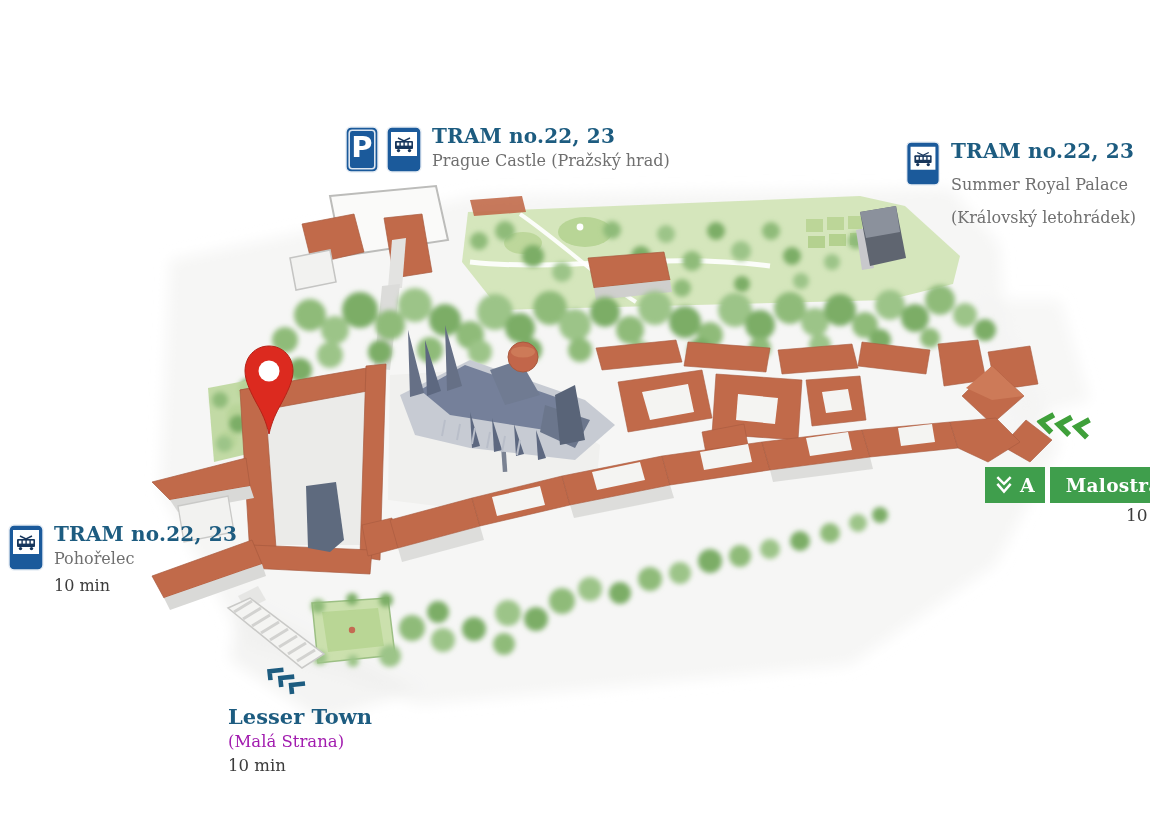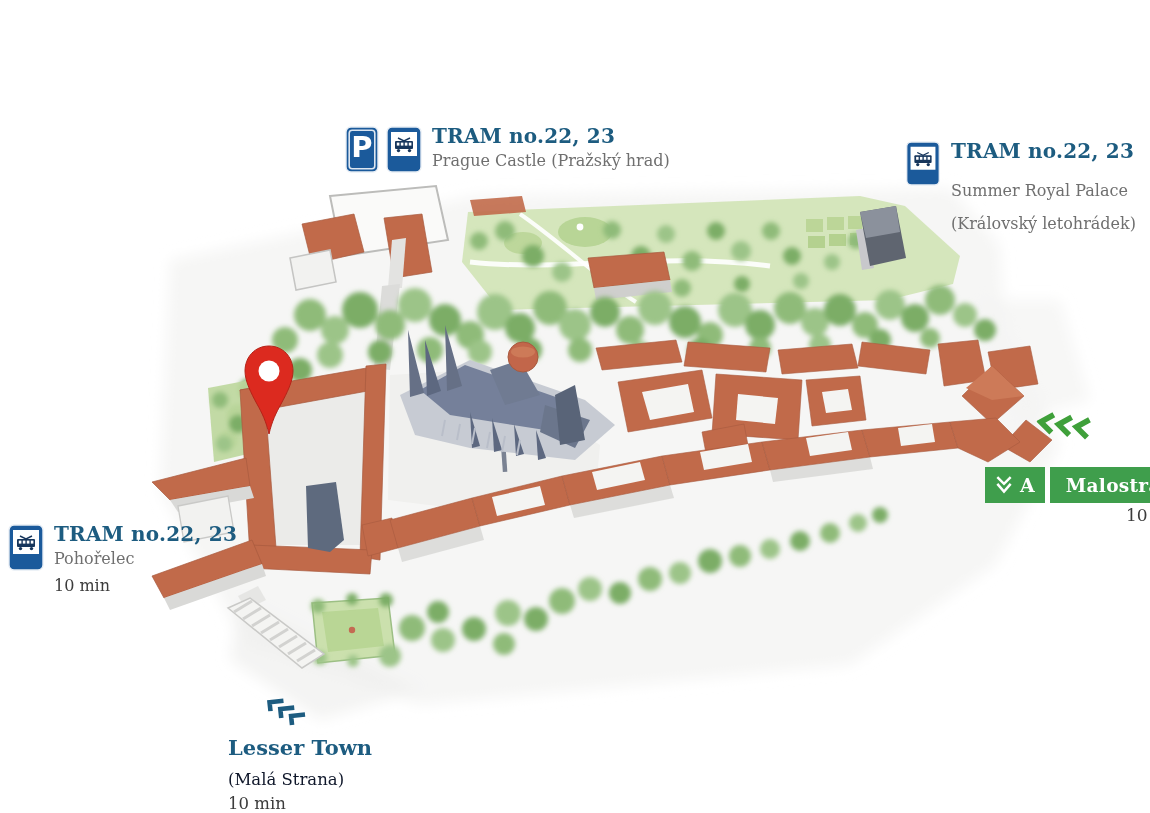--- a/index.html
+++ b/index.html
@@ -17,21 +17,21 @@
   .stop-sub{color:#6f6f6f;font-size:16px;line-height:1.25;margin-top:3px;}
   .stop-time{color:#3c3c3c;font-size:16px;line-height:1.25;margin-top:7px;}
   .sign{position:relative;display:inline-block;}
   .sign-letter{
     position:absolute;left:0;top:4px;width:100%;text-align:center;
     font-family:"DejaVu Sans",sans-serif;font-weight:700;font-size:29px;color:#fff;
   }
 
   
   .lt-title{font-weight:700;color:#1d5c80;font-size:21px;line-height:1.05;}
-  .lt-sub{color:#0f172a;font-size:16.5px;margin-top:11px;}
+  .lt-sub{color:#a21caf;font-size:16.5px;margin-top:4px;}
   .lt-time{color:#3c3c3c;font-size:16.5px;margin-top:5px;}
 
   
   .metro{display:flex;align-items:stretch;gap:5px;height:36px;}
   .metro-line{
     background:#3f9e4c;color:#fff;display:flex;align-items:center;gap:5px;
     padding:0 10px 0 8px;font-weight:700;font-size:19px;
   }
   .metro-station{
     background:#3f9e4c;color:#fff;display:flex;align-items:center;
@@ -349,21 +349,21 @@
       <rect x="10.8" y="16.6" width="2.6" height="3" fill="#ffffff"></rect>
         <rect x="14.8" y="16.6" width="2.6" height="3" fill="#ffffff"></rect>
       <rect x="18.8" y="16.6" width="2.6" height="3" fill="#ffffff"></rect>
         <rect x="22.8" y="16.6" width="2.6" height="3" fill="#ffffff"></rect>
       <circle cx="12.5" cy="24.6" r="1.7" fill="#17365c"></circle>
         <circle cx="23.5" cy="24.6" r="1.7" fill="#17365c"></circle>
     </svg>
   </span>
   <span class="texts">
     <span class="stop-title">TRAM no.22, 23</span>
-    <span class="stop-sub" style="margin-top:18px;">Summer Royal Palace</span>
+    <span class="stop-sub" style="margin-top:12px;">Summer Royal Palace</span>
     <span class="stop-sub" style="margin-top:13px;">(Královský letohrádek)</span>
   </span>
 </div>
 
 <div class="overlay stop" style="left:8px;top:524px;">
   <span class="sign">
     <svg width="36" height="47" viewBox="0 0 36 47">
       <rect x="1" y="1" width="34" height="45" rx="5" fill="#1b5a9b" stroke="#e8eef5" stroke-width="1.4"></rect>
       <rect x="5" y="6" width="26" height="24" fill="#ffffff"></rect>
       <polyline points="12,12 18,15 24,12" fill="none" stroke="#17365c" stroke-width="1.4"></polyline>
@@ -376,21 +376,21 @@
         <circle cx="23.5" cy="24.6" r="1.7" fill="#17365c"></circle>
     </svg>
   </span>
   <span class="texts">
     <span class="stop-title">TRAM no.22, 23</span>
     <span class="stop-sub">Pohořelec</span>
     <span class="stop-time">10 min</span>
   </span>
 </div>
 
-<div class="overlay" style="left:228px;top:697px;width:230px;">
+<div class="overlay" style="left:228px;top:666px;width:230px;">
   <div style="margin-left:40px;">
     <svg width="46" height="36" viewBox="0 0 46 36" style="transform:rotate(-6deg);">
       <g fill="none" stroke="#1d5c80" stroke-width="4.6">
         <path d="M3,12 V3 H17"></path>
         <path d="M13,20 V11 H27"></path>
         <path d="M23,28 V19 H37"></path>
       </g>
     </svg>
   </div>
   <div class="lt-title">Lesser Town</div>

